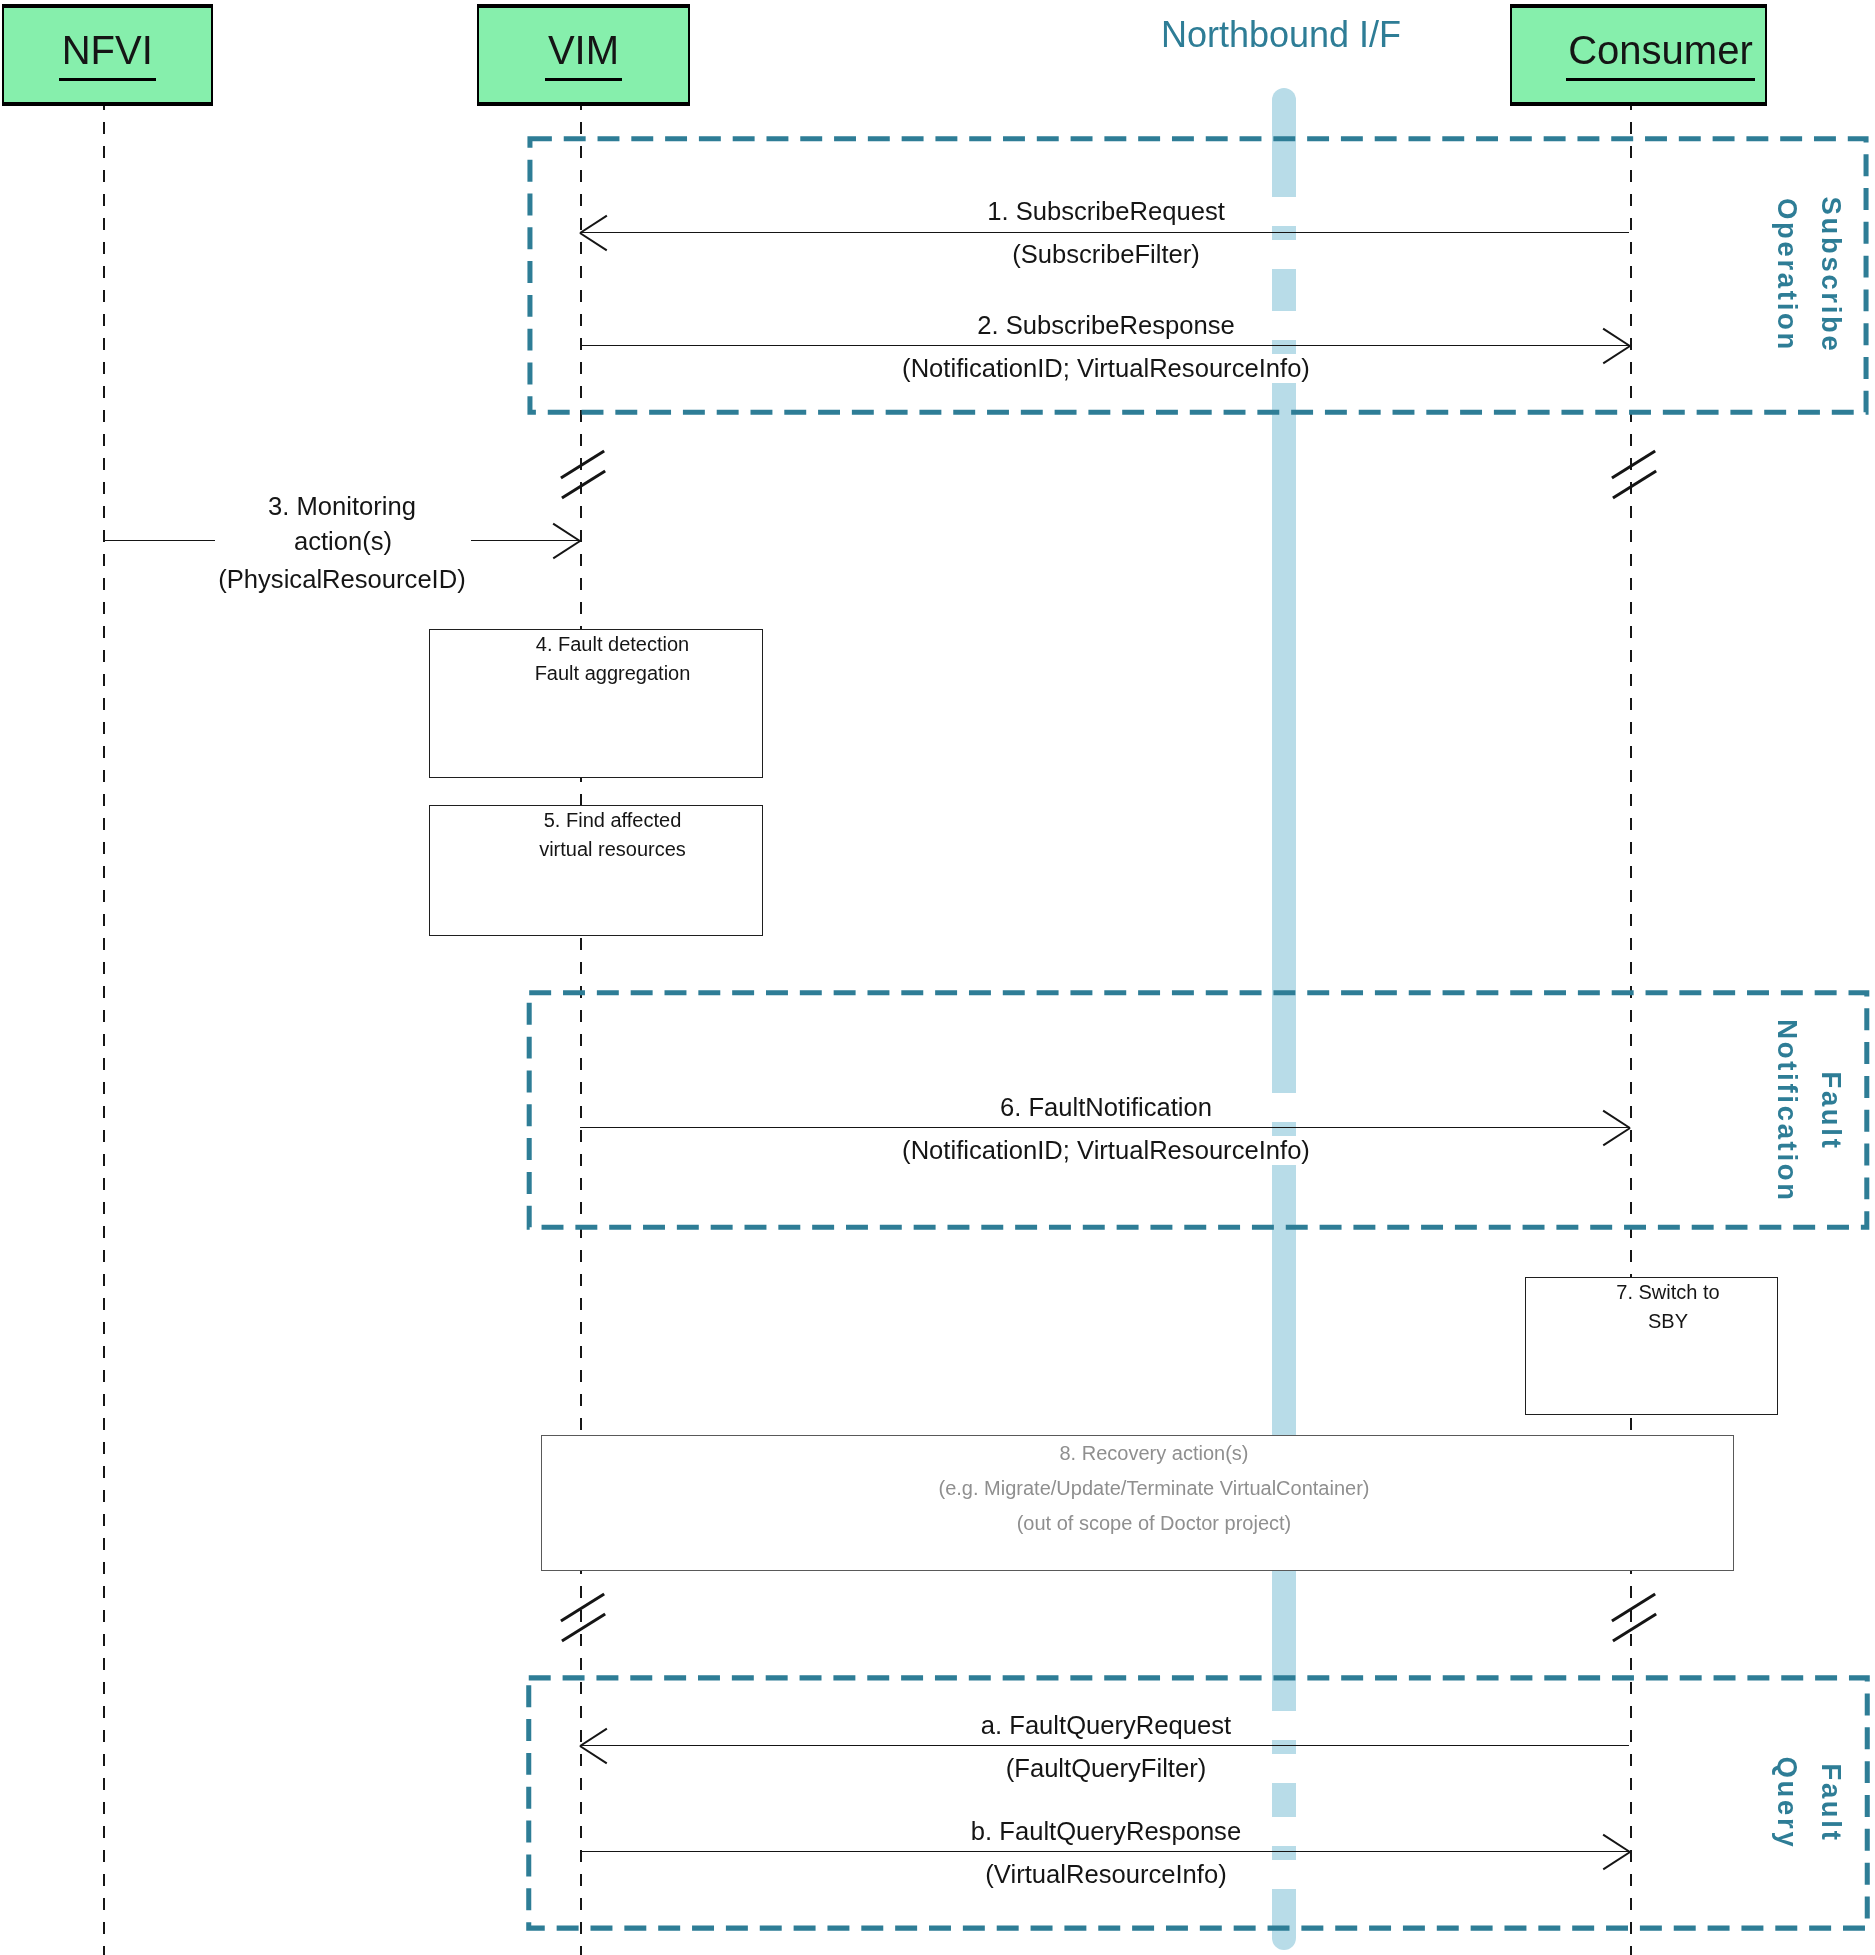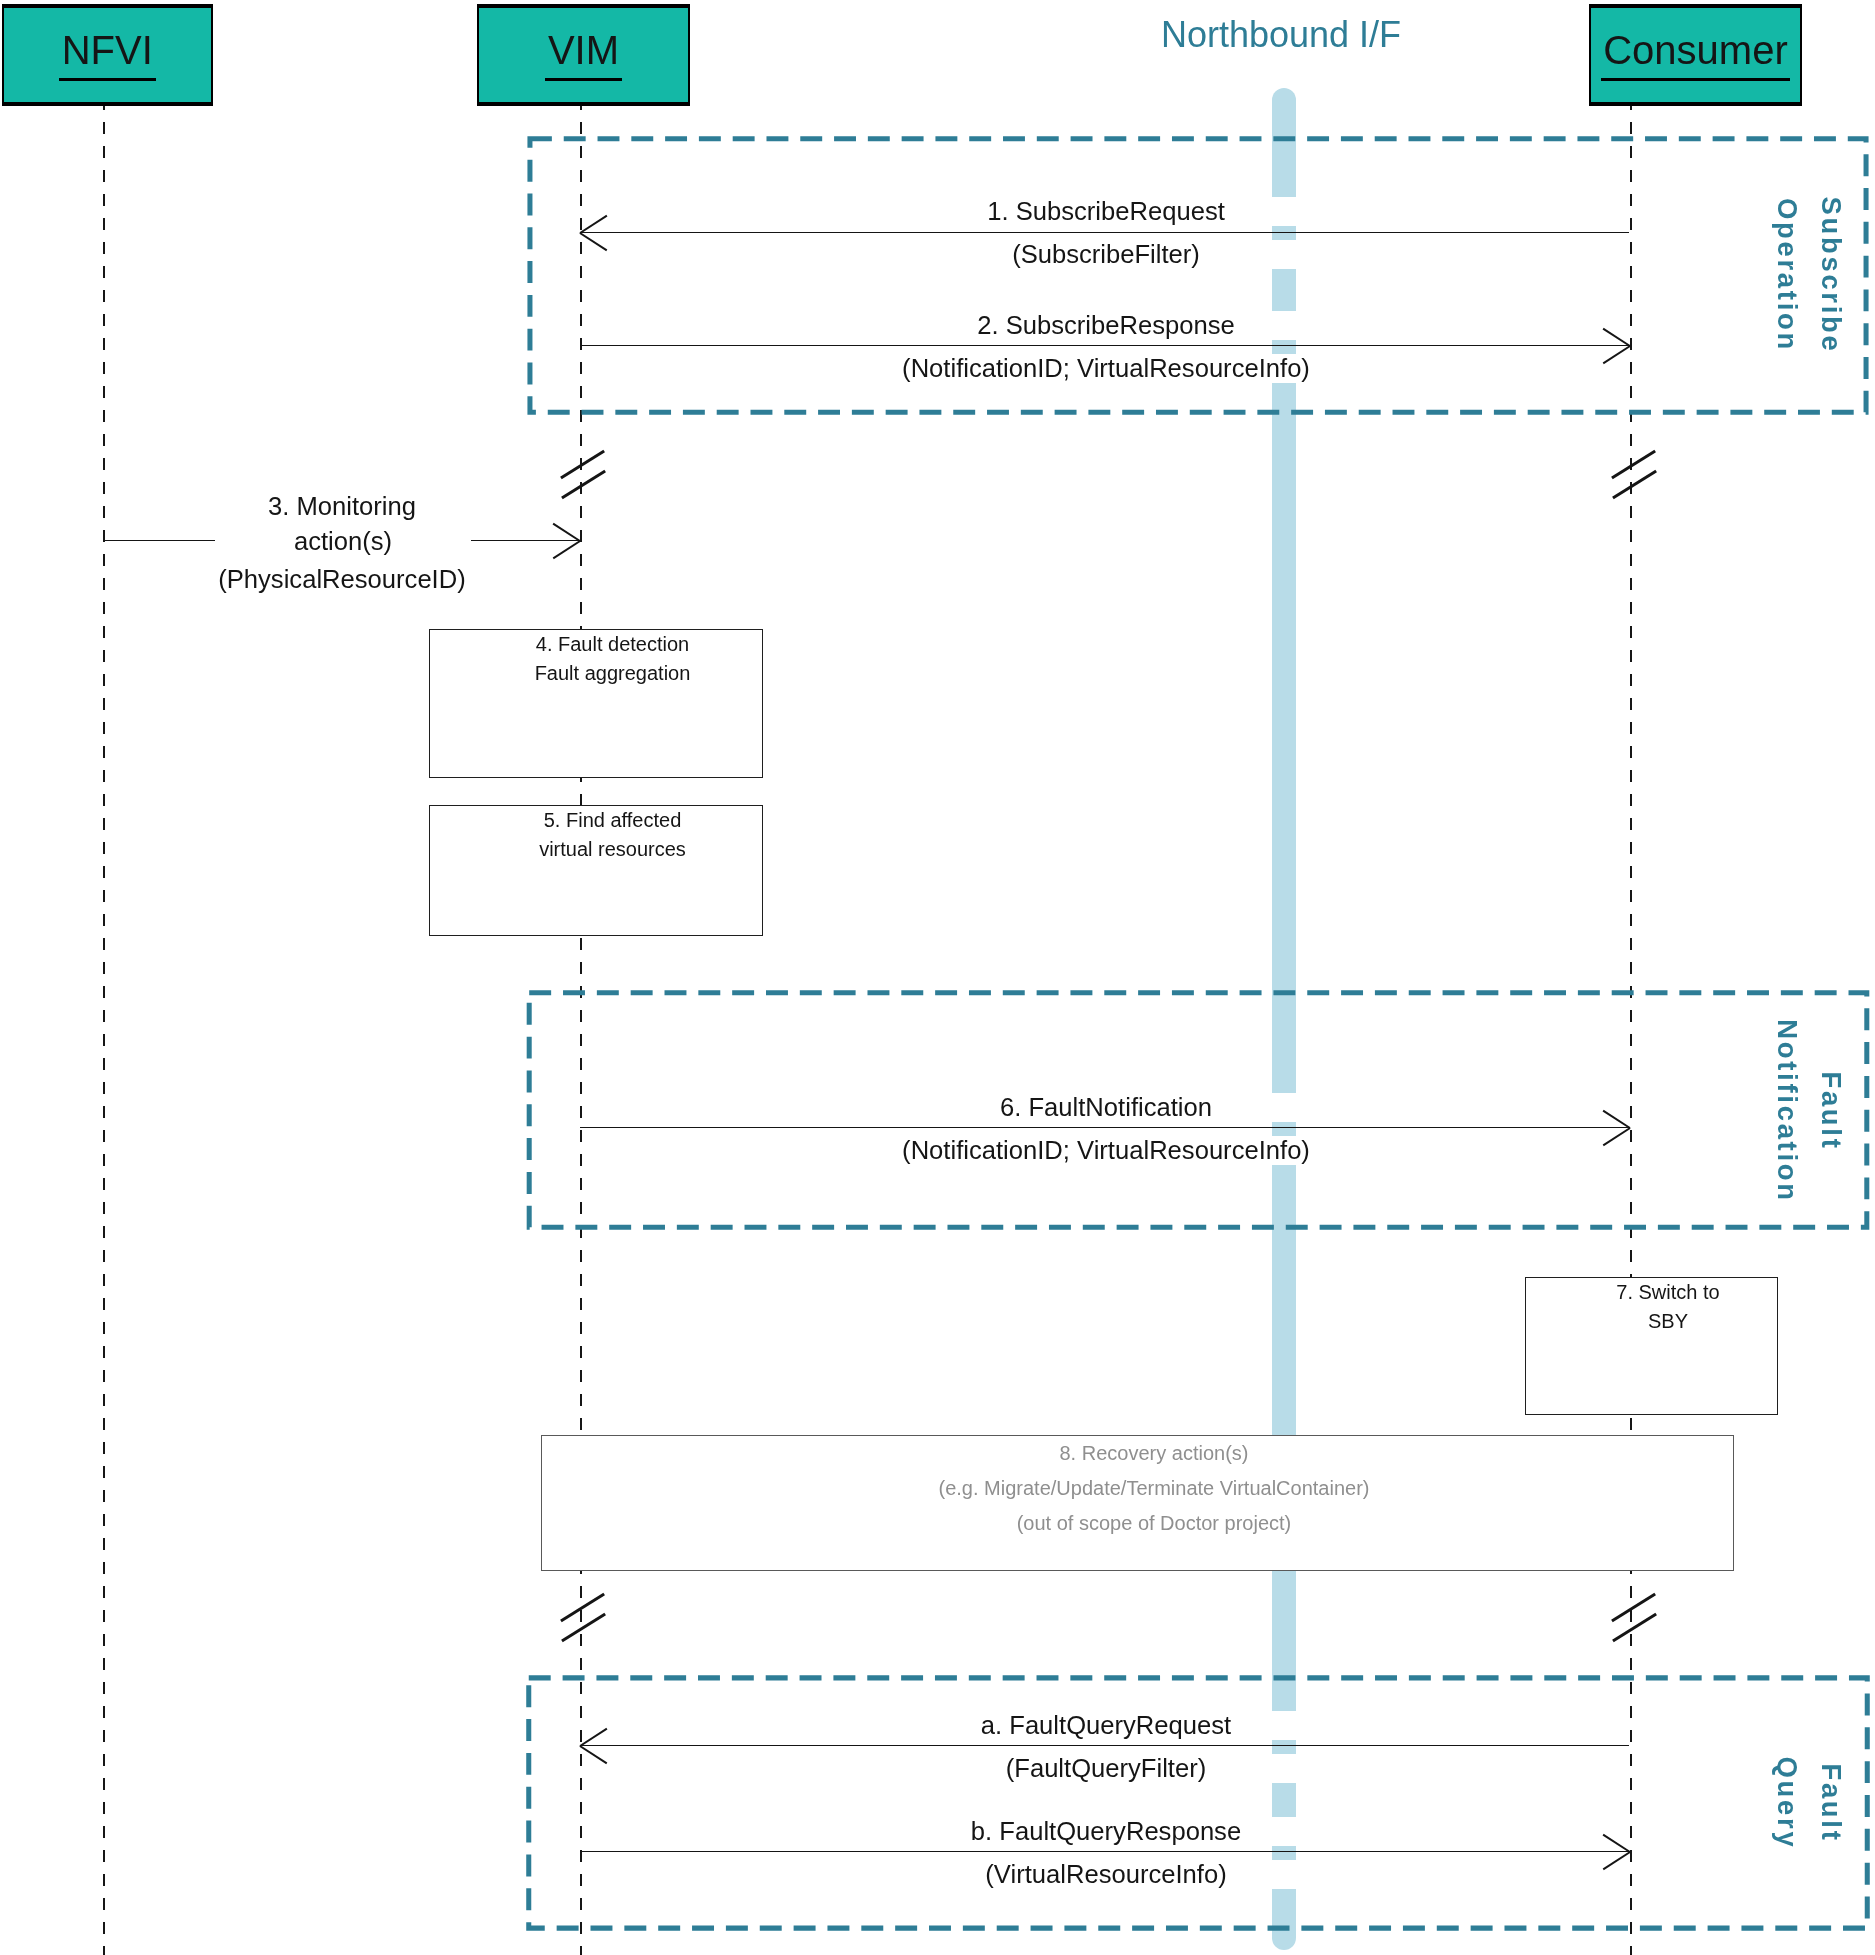--- a/index.html
+++ b/index.html
@@ -7,21 +7,21 @@
         font-family:"Liberation Sans",sans-serif;color:#151515;}
 
   
   .nb-bar{position:absolute;z-index:1;border-radius:12.8px;}
 
   
   .lifeline{position:absolute;width:1.8px;z-index:2;
             background:repeating-linear-gradient(to bottom,#161616 0 12.3px,transparent 12.3px 24px);}
 
   
-  .participant{position:absolute;background:#14b8a6;border:2.3px solid #000;
+  .participant{position:absolute;background:#86efac;border:2.3px solid #000;
                border-top-width:4.6px;border-bottom-width:4.6px;z-index:6;
                display:flex;align-items:center;justify-content:center;font-size:40px;}
   .participant span{border-bottom:3.2px solid #000;padding:0 2.7px 4.6px 2.7px;}
 
   
   .nb-title{position:absolute;z-index:6;font-size:36px;text-align:center;}
 
   
   .group-frame{position:absolute;z-index:4;overflow:visible;}
 
@@ -68,21 +68,21 @@
   <div class="lifeline" style="left:103px;top:98px;height:1857px;"></div>
   <div class="lifeline" style="left:580px;top:98px;height:1857px;"></div>
   <div class="lifeline" style="left:1630px;top:98px;height:1857px;"></div>
 
   <div class="participant" style="left:1.8px;top:3.7px;width:207px;height:94px;">
     <span>NFVI</span>
   </div>
   <div class="participant" style="left:477px;top:3.7px;width:209px;height:94px;">
     <span>VIM</span>
   </div>
-  <div class="participant" style="left:1589px;top:3.7px;width:209px;height:94px;">
+  <div class="participant" style="left:1510px;top:3.7px;width:209px;height:94px;padding-left:44px;">
     <span>Consumer</span>
   </div>
 
   <div class="nb-title" style="left:1075px;top:13.7px;width:412px;color:#2E7D96;">Northbound I/F</div>
 
   <svg class="group-frame" style="left:526px;top:136px;" width="1344" height="279" viewBox="0 0 2938 611">
     <rect x="6" y="6" width="2926" height="599" fill="none" stroke="#2E7D96" stroke-width="11" stroke-dasharray="48 26"></rect>
   </svg>
   <svg class="group-frame" style="left:526px;top:990px;" width="1344" height="240" viewBox="0 0 2938 525">
     <rect x="6" y="6" width="2926" height="513" fill="none" stroke="#2E7D96" stroke-width="11" stroke-dasharray="48 26"></rect>

